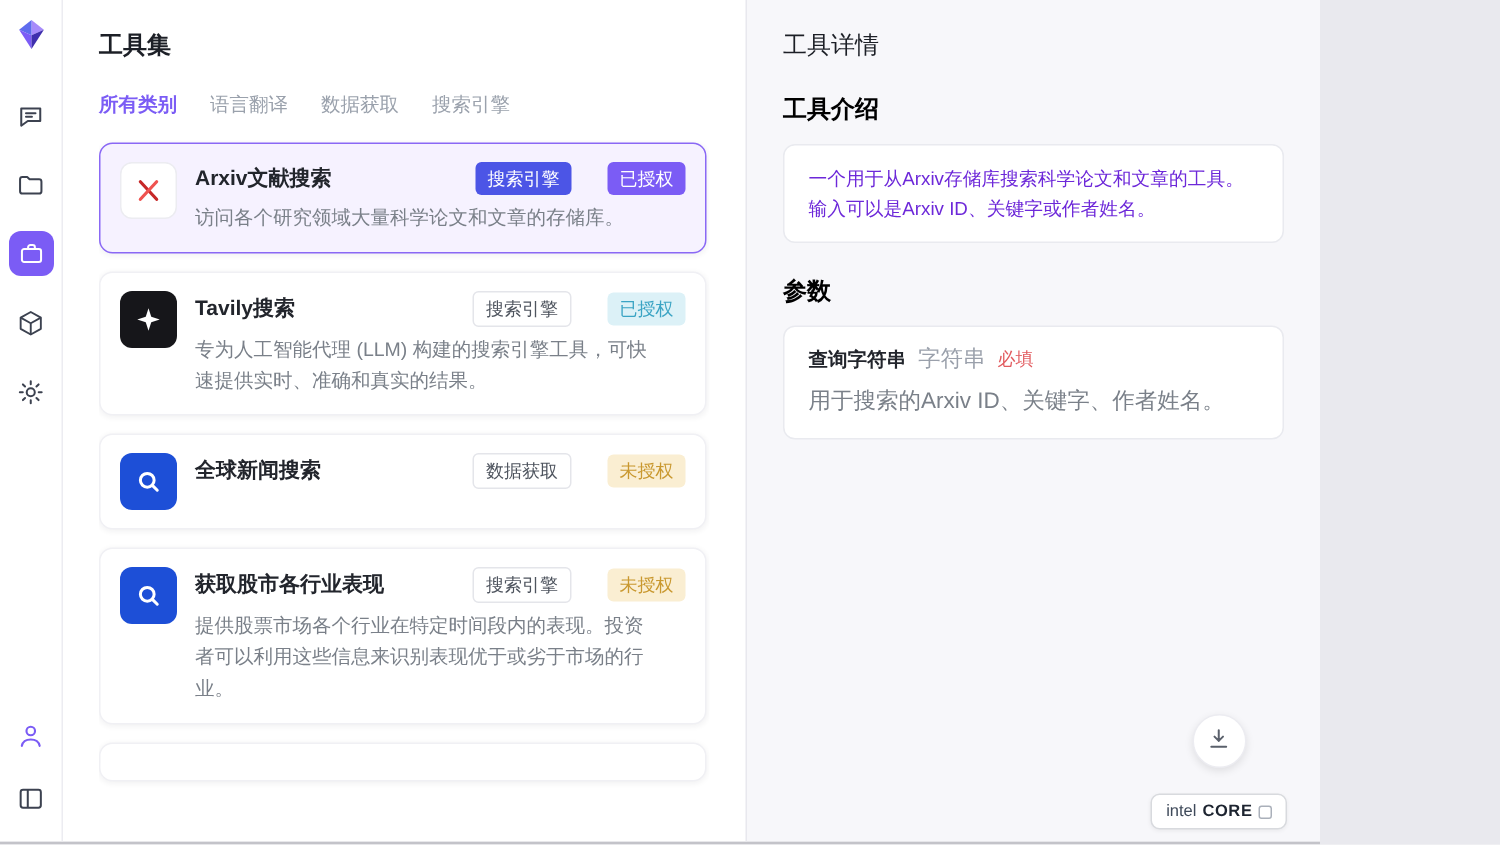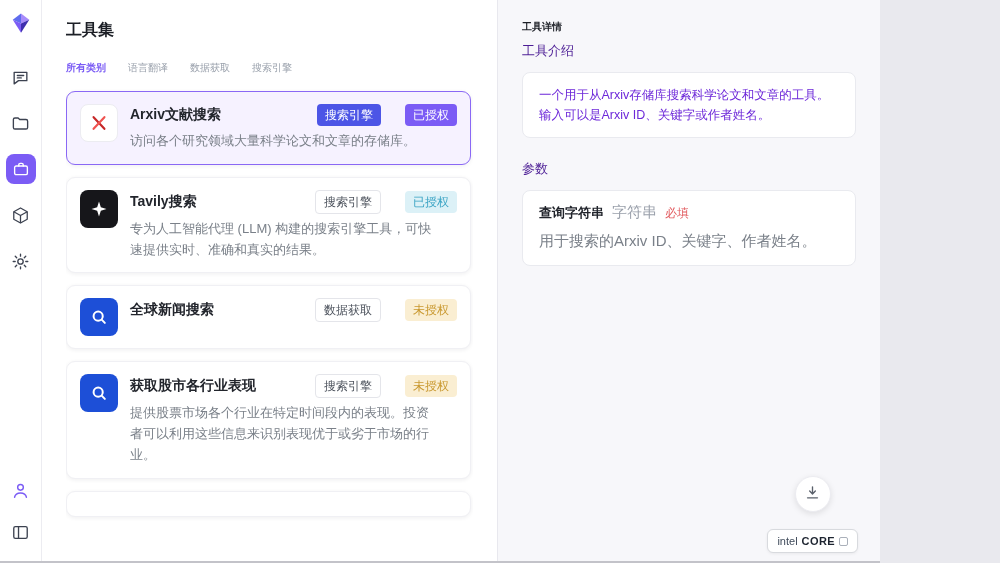--- a/index.html
+++ b/index.html
@@ -14,21 +14,21 @@
   .side-item { width:30px; height:30px; display:flex; align-items:center; justify-content:center; background:none; border:none; border-radius:8px; cursor:pointer; color:#3c4250; }
   .side-item.active { background:#7b5cf5; color:#fff; }
   .side-item.purple { color:#7b5cf5; }
   .side-bottom { margin-top:auto; display:flex; flex-direction:column; gap:12px; align-items:center; }
   .side-item svg { display:block; }
 
   
   .list-panel { width:456px; flex-shrink:0; background:#fff; border-right:1px solid #e8e8ee; padding:20px 24px 0; display:flex; flex-direction:column; position:relative; }
   .page-title { font-size:16px; font-weight:700; color:#1c1f26; }
   .tabs { display:flex; gap:22px; margin:20px 0 14px; }
-  .tab { background:none; border:none; cursor:pointer; font-size:10px; color:#9aa1ac; padding:0; font-family:Liberation Serif, serif; }
+  .tab { background:none; border:none; cursor:pointer; font-size:13px; color:#9aa1ac; padding:0; font-family:Liberation Serif, serif; }
   .tab.active { color:#7b5cf5; font-weight:600; }
   .tool-list { flex:1; overflow:hidden; position:relative; padding:2px 2px 0 0; }
 
   .tool-card { display:flex; gap:12px; background:#fff; border:1.5px solid #f0f0f4; border-radius:9px; padding:12px 13px; margin-bottom:12px; box-shadow:0 1px 4px rgba(25,28,40,.07); cursor:pointer; }
   .tool-card.selected { border-color:#8a68f5; background:#f6f2ff; }
   .tool-icon { width:38px; height:38px; border-radius:8px; flex-shrink:0; display:flex; align-items:center; justify-content:center; }
   .icon-arxiv { background:#fff; border:1px solid #ececf1; }
   .icon-tavily { background:#16161a; }
   .icon-blue { background:#1d4fd7; }
   .tool-body { flex:1; min-width:0; }
@@ -37,26 +37,26 @@
   .badge { font-size:12px; padding:2px 8px; border-radius:4px; line-height:1.5; flex-shrink:0; white-space:nowrap; }
   .b-blue { background:#4c55e6; color:#fff; }
   .b-purple { background:#7b5cf5; color:#fff; }
   .b-plain { background:#fff; border:1px solid #e4e5ea; color:#4e545e; }
   .b-cyan { background:#dcf1f7; color:#3ba4c4; }
   .b-yellow { background:#faeed2; color:#c9982f; }
   .tool-desc { font-size:13px; line-height:1.6; color:#7a8089; margin-top:5px; max-width:305px; }
 
   
   .detail-panel { flex:1; background:#f7f7fa; padding:20px 24px; position:relative; }
-  .detail-title { font-size:10px; font-weight:700; color:#1c1f26; margin-bottom:8px; }
-  .section-heading { font-size:13px; font-weight:400; color:#4c1d95; margin:0 0 12px; }
+  .detail-title { font-size:16px; font-weight:400; color:#1c1f26; margin-bottom:22px; }
+  .section-heading { font-size:16px; font-weight:700; color:#000000; margin:0 0 12px; }
   .section-gap { margin-top:22px; }
   .detail-card { background:#fff; border:1px solid #e9eaef; border-radius:8px; padding:12px 16px; }
   .intro-text { font-size:12.5px; color:#6d28d9; line-height:1.6; }
-  .param-head { display:flex; align-items:flex-end; gap:8px; }
+  .param-head { display:flex; align-items:center; gap:8px; }
   .param-name { font-size:13px; font-weight:700; color:#22252c; }
   .param-type { font-size:15px; color:#9aa0ab; }
   .param-required { font-size:12px; color:#e25c60; }
   .param-desc { font-size:15px; color:#7a8089; margin-top:8px; line-height:1.5; }
 
   .float-actions { position:absolute; right:22px; bottom:8px; display:flex; flex-direction:column; align-items:center; gap:17px; }
   .download-btn { width:36px; height:36px; border-radius:50%; background:#fff; border:1px solid #ececf1; box-shadow:0 2px 6px rgba(0,0,0,.10); display:flex; align-items:center; justify-content:center; cursor:pointer; color:#5a606b; }
   .intel-badge { background:#fff; border:1px solid #d8dade; border-radius:6px; padding:5px 9px; display:flex; align-items:center; gap:4px; box-shadow:0 1px 3px rgba(0,0,0,.06); }
   .intel-word { font-size:11px; color:#3f4a5a; }
   .intel-core { font-size:11px; font-weight:700; color:#1d2430; letter-spacing:.4px; }

